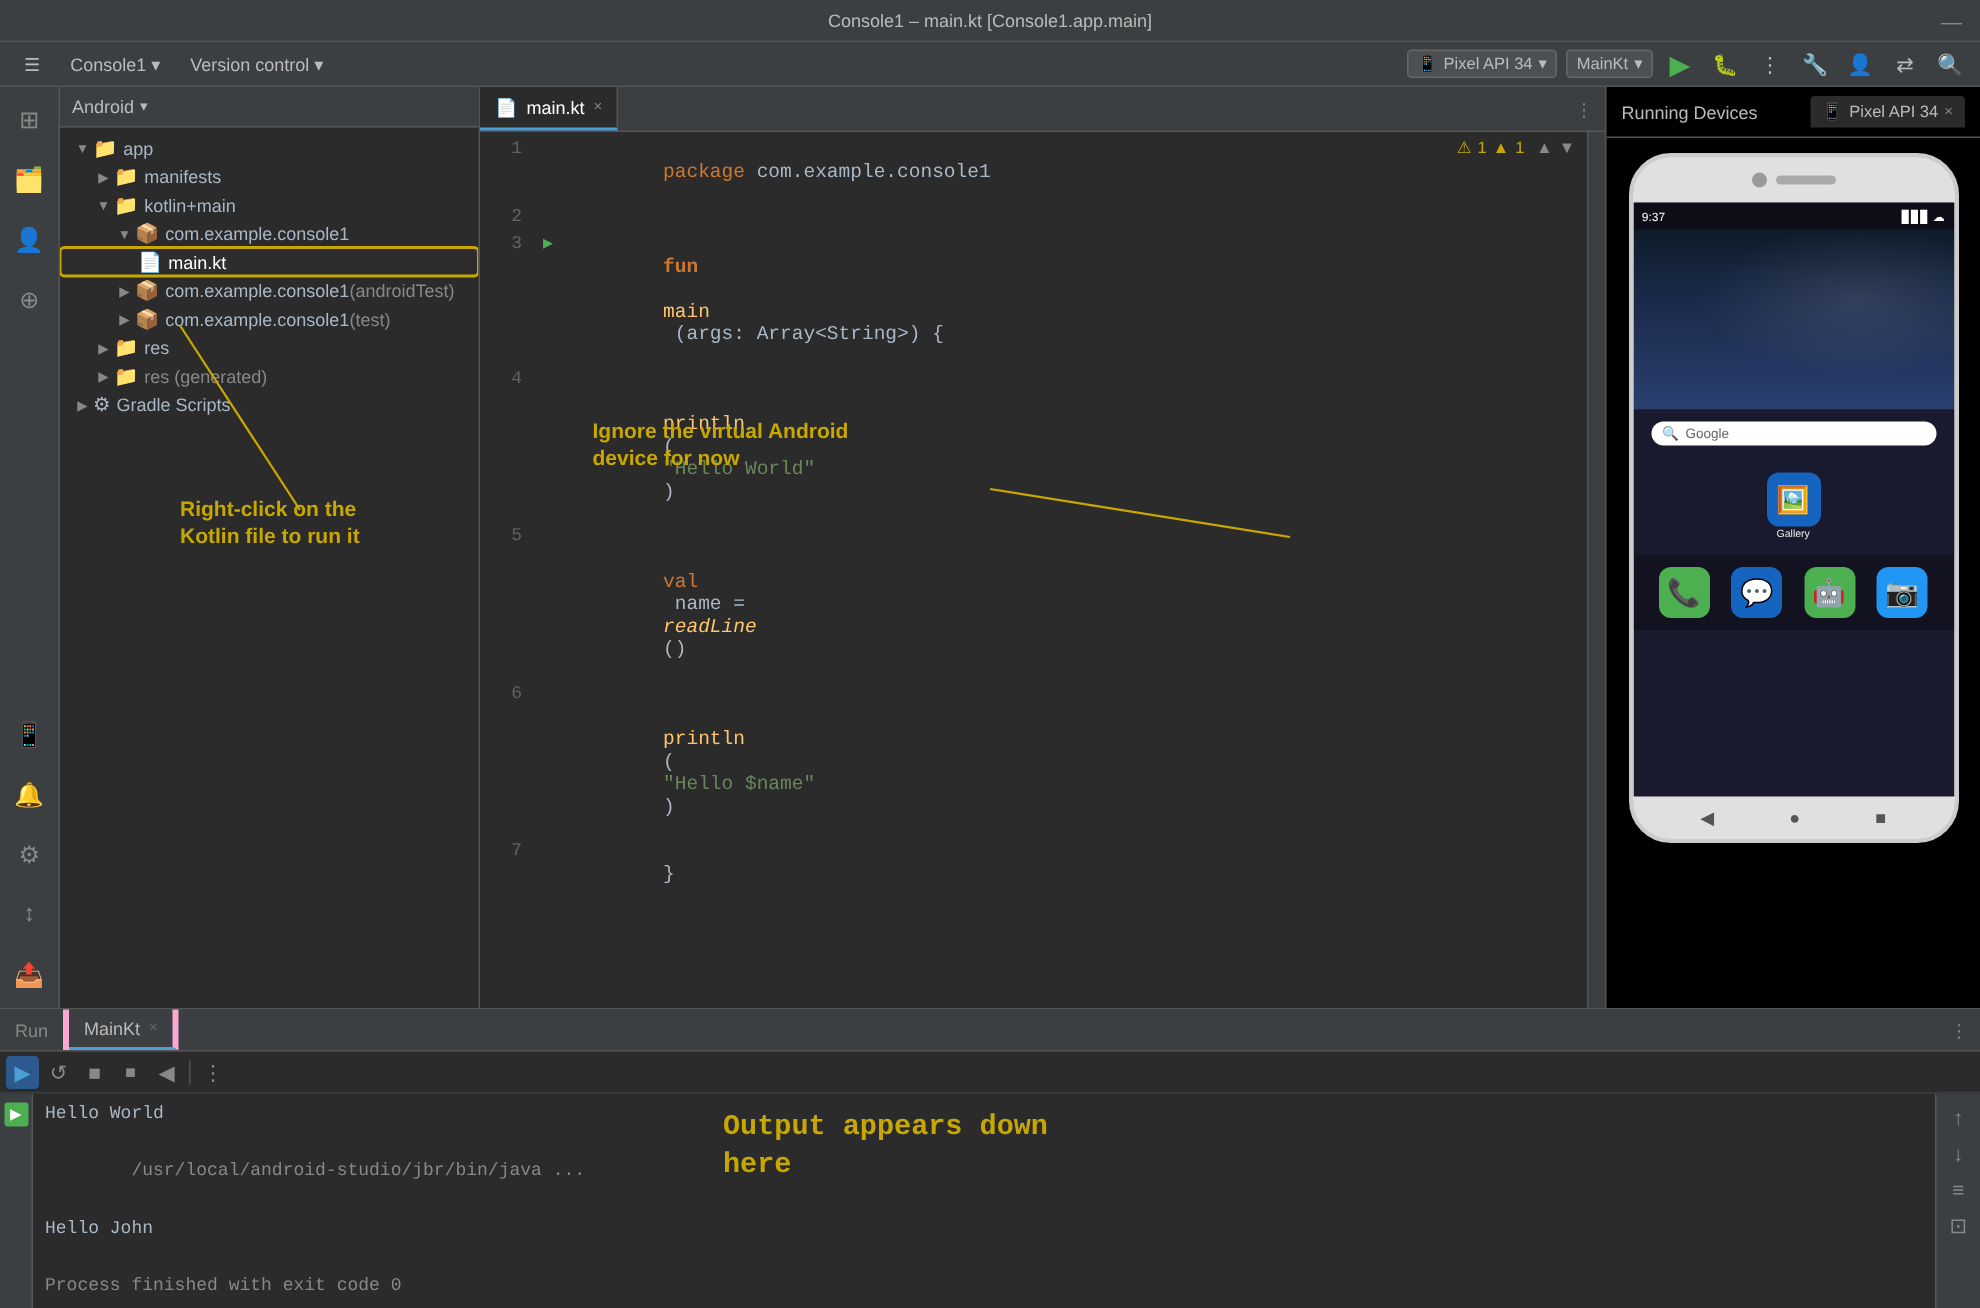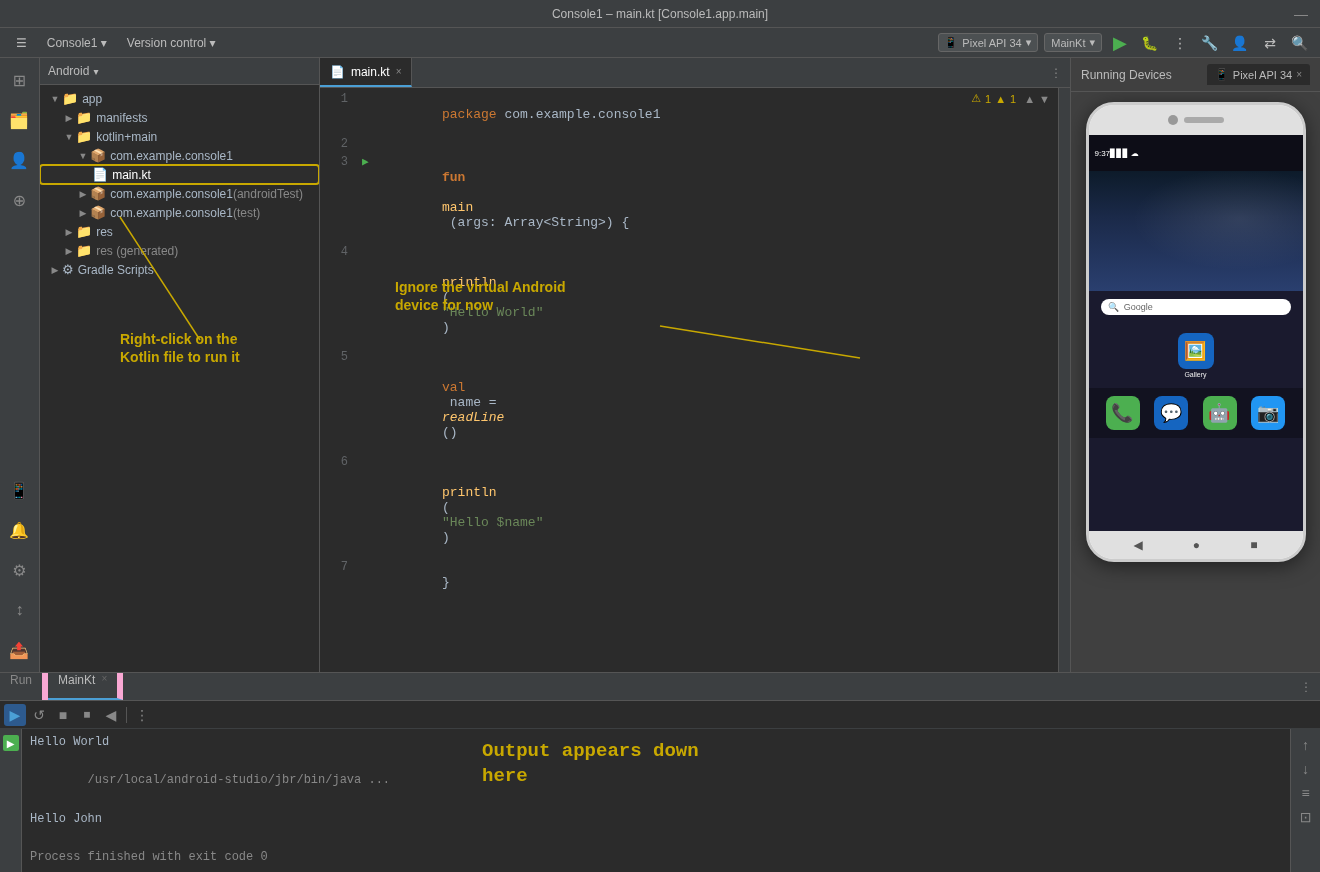--- a/index.html
+++ b/index.html
@@ -234,21 +234,21 @@
       flex-shrink: 0;
       font-size: 12px;
       user-select: none;
     }
     .line-content { flex: 1; padding-left: 4px; white-space: pre; }
     .warning-icon { color: #c8a800; font-size: 11px; }
 
     
     .running-devices-panel {
       width: 250px;
-      background: #404040;
+      background: #000000;
       border-left: 1px solid #555;
       display: flex;
       flex-direction: column;
       flex-shrink: 0;
     }
     .running-devices-header {
       padding: 6px 10px;
       display: flex;
       align-items: center;
       gap: 6px;
@@ -300,25 +300,25 @@
     }
     .phone-camera { width: 10px; height: 10px; background: #999; border-radius: 50%; }
     .phone-speaker { width: 40px; height: 6px; background: #aaa; border-radius: 3px; margin-left: 6px; }
     .phone-screen {
       flex: 1;
       background: #1a1a2e;
       overflow: hidden;
       position: relative;
     }
     .phone-status-bar {
-      height: 36px;
+      height: 18px;
       background: rgba(0,0,0,0.5);
       display: flex;
       align-items: center;
-      justify-content: flex-start;
+      justify-content: space-between;
       padding: 0 6px;
       font-size: 8px;
       color: #fff;
     }
     .phone-search-bar {
       margin: 4px 6px;
       background: #fff;
       border-radius: 16px;
       padding: 3px 8px;
       display: flex;
@@ -415,26 +415,27 @@
     .bottom-tabs {
       height: 28px;
       background: #3c3f41;
       display: flex;
       align-items: stretch;
       border-bottom: 1px solid #555;
       flex-shrink: 0;
     }
     .bottom-tab {
       display: flex;
+      align-items: center;
       padding: 0 10px;
       gap: 6px;
       font-size: 12px;
       color: #888;
       cursor: pointer;
-      border-right: 6px solid #f9a8d4;
+      border-right: 4px solid #f9a8d4;
     }
     .bottom-tab.active {
       color: #bbb;
       border-bottom: 2px solid #4b9fd5;
     }
     .bottom-tab-close { color: #666; font-size: 10px; }
     .bottom-toolbar {
       height: 28px;
       display: flex;
       align-items: center;

